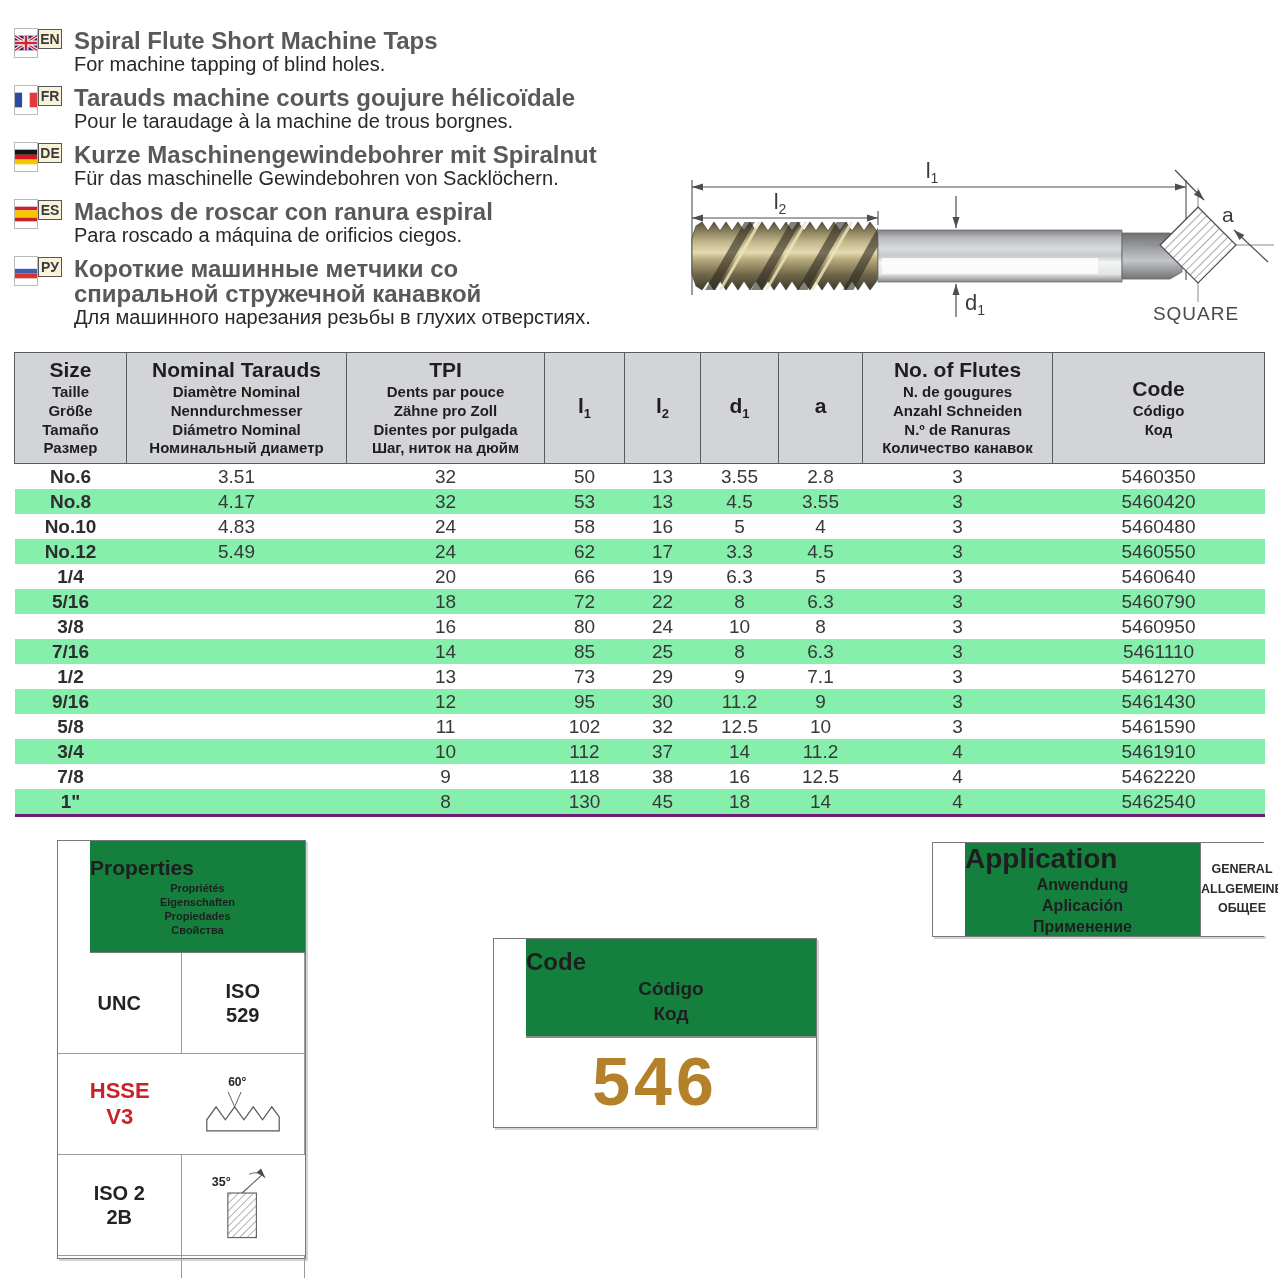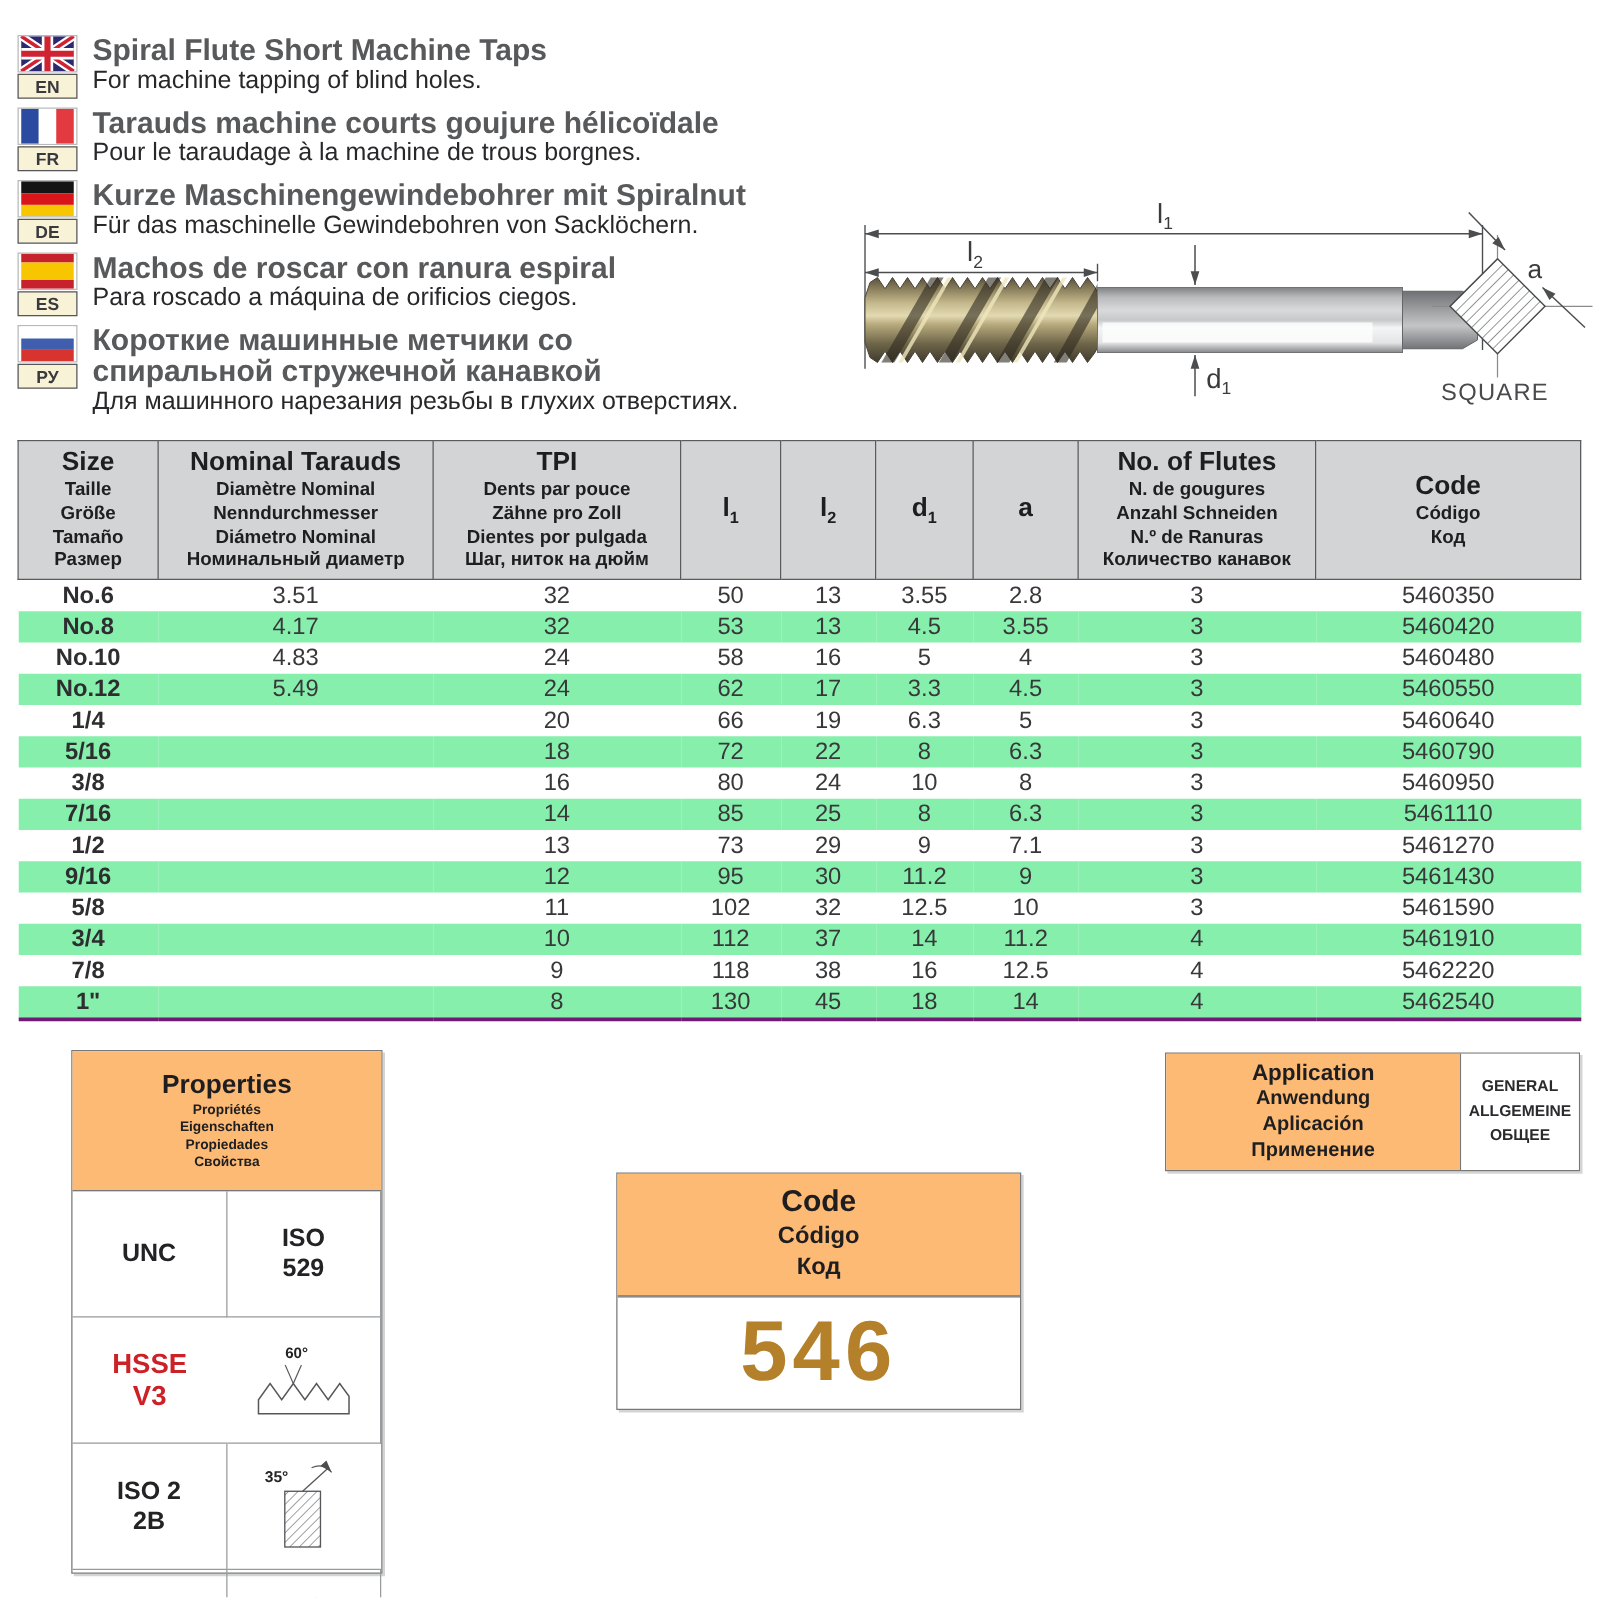--- a/index.html
+++ b/index.html
@@ -5,21 +5,21 @@
   html,body{margin:0;padding:0;background:#fff;}
   .page{
     position:relative;width:1278px;height:1278px;background:#ffffff;
     font-family:"Liberation Sans","DejaVu Sans",sans-serif;overflow:hidden;
   }
   .pre{white-space:pre-line;}
 
   
   .lang-header{position:absolute;left:14px;top:28px;width:625px;}
   .lang-row{display:flex;align-items:flex-start;margin-bottom:7px;min-height:50px;}
-  .flag-col{width:48px;flex:0 0 48px;display:flex;flex-direction:column;}
+  .flag-col{width:48px;flex:0 0 48px;display:flex;}
   .flag-col svg{width:48px;height:30px;display:block;border:1px solid #b9b9b9;box-sizing:border-box;}
   .lang-code{margin-top:1px;width:48px;height:20px;box-sizing:border-box;background:#f8f3d7;
     border:1px solid #55555a;font-size:14px;font-weight:bold;color:#3a3a3e;
     display:flex;align-items:center;justify-content:center;}
   .lang-text{margin-left:12px;padding-top:0px;}
   .lang-title{font-size:24px;font-weight:bold;color:#58595b;line-height:1.05;}
   .lang-sub{font-size:20px;color:#28282b;line-height:1.12;}
 
   
   .diagram{position:absolute;left:630px;top:130px;width:648px;height:218px;}
@@ -34,22 +34,22 @@
   .th-sub{font-size:15px;font-weight:bold;line-height:1.26;margin-top:1px;}
   .th-dim{font-size:21px;font-weight:bold;}
   .th-dim sub{font-size:13px;}
   .spec-table tbody td{height:25px;text-align:center;font-size:19px;color:#38383b;
     padding:0 2px;line-height:1;}
   .spec-table tbody tr.alt{background:#86efac;}
   .spec-table tbody td.size-cell{font-weight:bold;color:#2e2e31;}
 
   
   .box{position:absolute;border:1px solid #77787a;background:#fff;box-shadow:2px 2px 0 rgba(160,160,162,.45);}
-  .box-head{background:#fdba74;border-bottom:1px solid #77787a;display:flex;flex-direction:column;
-    align-items:center;justify-content:center;color:#1e1e20;}
+  .box-head{background:#15803d;border-bottom:1px solid #77787a;display:flex;flex-direction:column;
+    justify-content:center;color:#1e1e20;margin-left:32px;}
   .box-head .bh-main{font-size:21px;font-weight:bold;line-height:1.2;}
   .box-head .bh-sub{font-size:11px;font-weight:bold;line-height:1.3;text-align:center;}
 
   .properties-box{left:57px;top:840px;width:247px;height:417px;}
   .properties-box .box-head{height:112px;box-sizing:border-box;}
   .prop-grid{display:grid;grid-template-columns:1fr 1fr;grid-auto-rows:101px;}
   .prop-cell{border-right:1px solid #989a9c;border-bottom:1px solid #989a9c;
     display:flex;flex-direction:column;align-items:center;justify-content:center;
     font-size:20px;font-weight:bold;color:#232326;text-align:center;line-height:1.2;}
   .prop-cell:nth-child(3n){border-right:none;}
@@ -58,21 +58,21 @@
 
   .code-box{left:493px;top:938px;width:322px;height:188px;}
   .code-box .box-head{height:99px;box-sizing:border-box;border-bottom:2px solid #8a8b8d;}
   .code-box .bh-main{font-size:24px;}
   .code-box .bh-sub{font-size:19px;}
   .code-value{height:86px;display:flex;align-items:center;justify-content:center;
     font-size:68px;font-weight:bold;color:#b5802a;letter-spacing:4px;}
 
   .application-box{left:932px;top:842px;width:330px;height:93px;display:flex;}
   .application-box .box-head{flex:0 0 236px;height:100%;border-bottom:none;border-right:1px solid #77787a;box-sizing:border-box;}
-  .application-box .bh-main{font-size:18px;}
+  .application-box .bh-main{font-size:28px;}
   .application-box .bh-sub{font-size:16px;}
   .app-value{flex:1;display:flex;align-items:center;justify-content:center;background:#fff;
     font-size:12.5px;font-weight:bold;color:#2b2b2e;text-align:center;line-height:1.55;}
 
   svg text{font-family:"Liberation Sans","DejaVu Sans",sans-serif;}
 </style>
 </head>
 <body>
 
 <svg width="0" height="0" style="position:absolute" aria-hidden="true">

